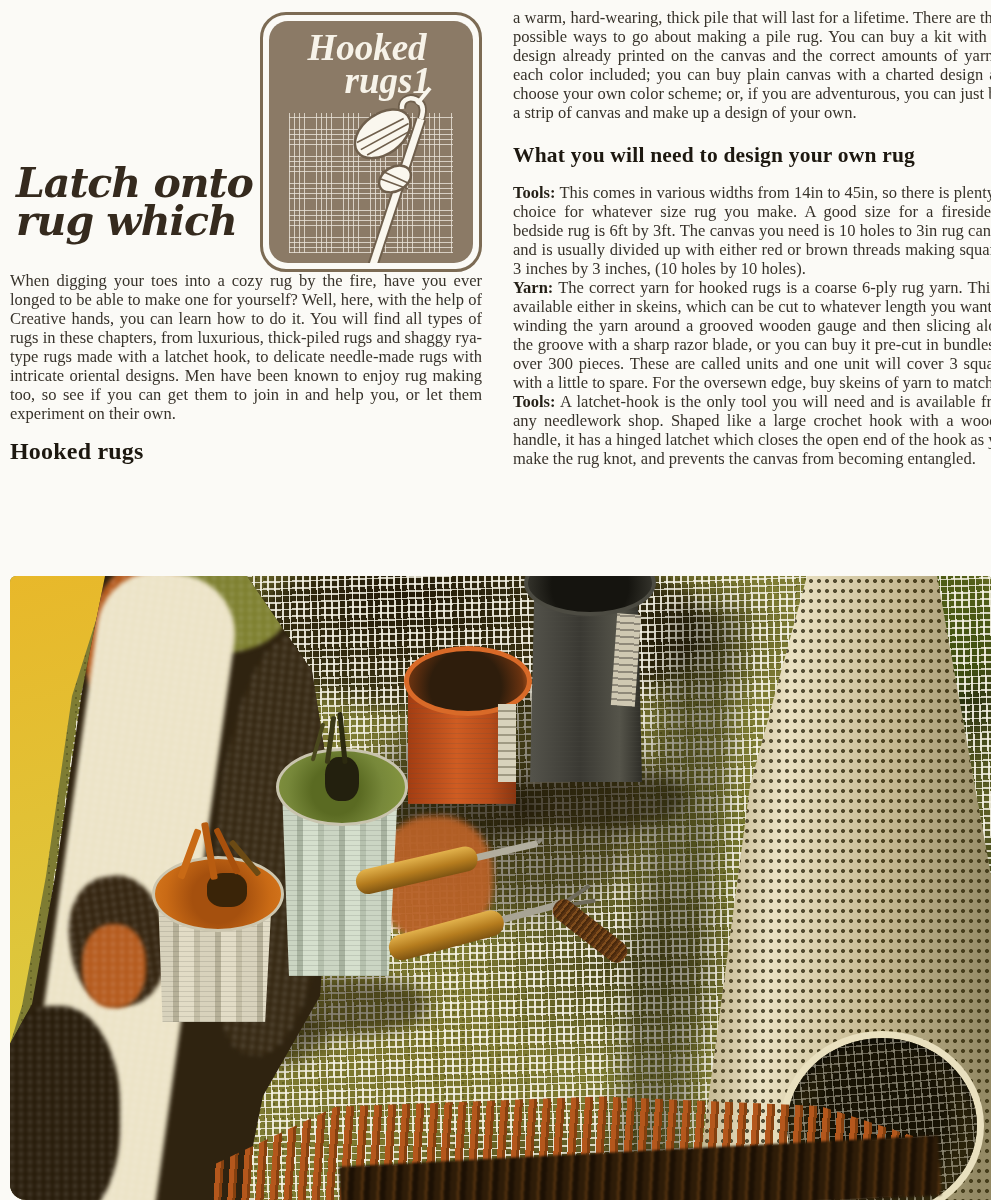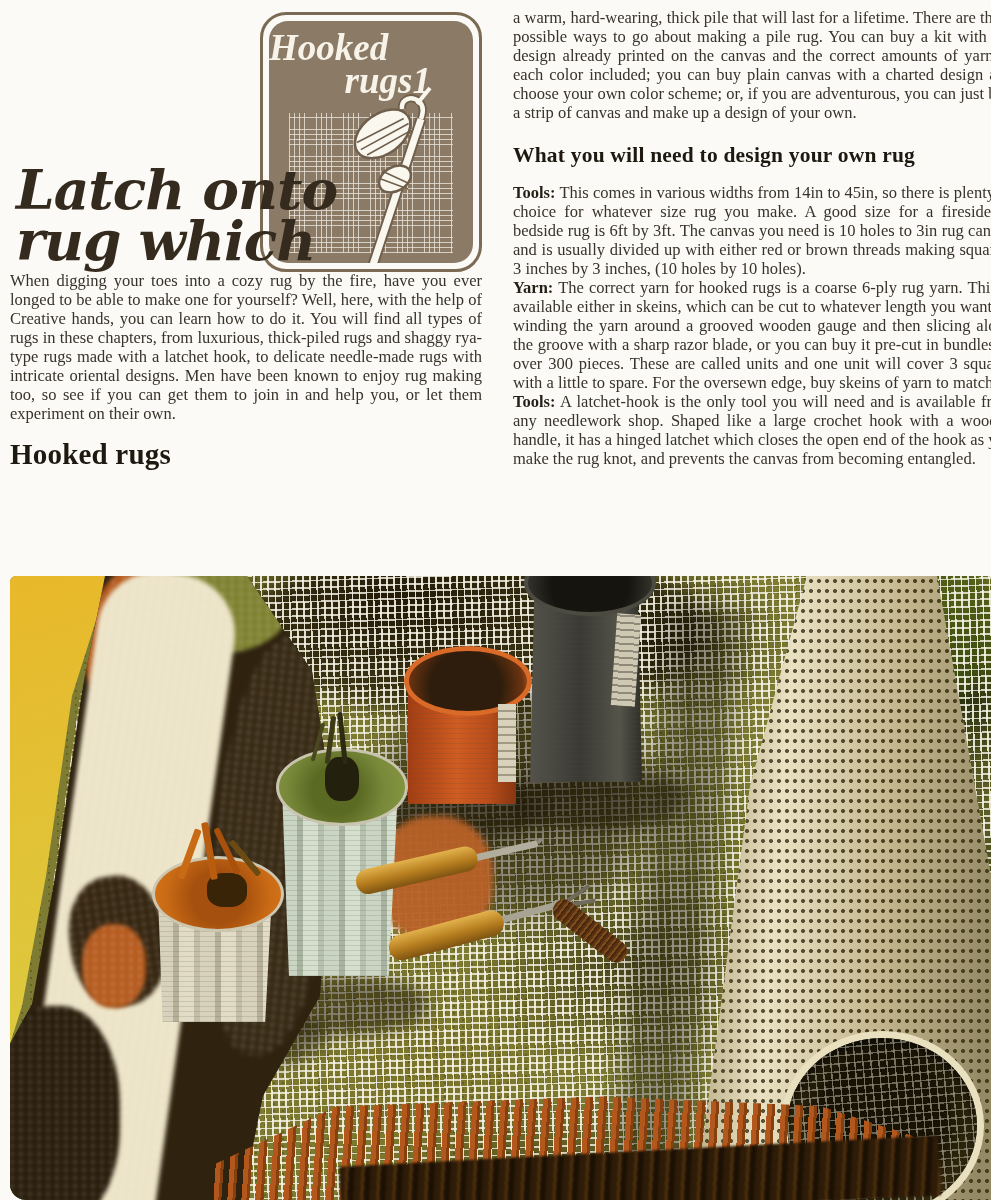--- a/index.html
+++ b/index.html
@@ -5,43 +5,43 @@
   html,body{margin:0;padding:0;background:#fbfaf6;}
   .page{position:relative;width:991px;height:1200px;background:#fbfaf6;overflow:hidden;
         font-family:"Liberation Serif",serif;color:#37322a;}
 
   
   .badge{position:absolute;left:260px;top:12px;width:222px;height:260px;box-sizing:border-box;
          border:3px solid #7c6b54;border-radius:26px;background:#fbfaf6;padding:6px;}
   .badge-inner{position:relative;width:100%;height:100%;background:#8b7a66;border-radius:19px;overflow:hidden;}
   .badge-title{position:absolute;top:8px;left:0;right:0;color:#f7f3e9;font-style:italic;
                font-size:37px;line-height:1.0;font-weight:bold;letter-spacing:0;}
-  .badge-line1{display:block;text-align:left;padding-right:8px;}
+  .badge-line1{display:block;text-align:center;padding-right:8px;}
   .badge-line2{display:flex;justify-content:flex-end;padding:0 42px 0 36px;margin-top:-4px;}
   .badge-grid{position:absolute;left:20px;right:20px;top:92px;bottom:10px;opacity:.85;
     background:
       repeating-linear-gradient(90deg,rgba(250,247,238,.8) 0 1px,transparent 1px 5px,
         rgba(250,247,238,.8) 5px 6px,transparent 6px 10px,
         rgba(250,247,238,.8) 10px 11px,transparent 11px 15px,
         rgba(250,247,238,.8) 15px 16px,transparent 16px 27px),
       repeating-linear-gradient(0deg,rgba(250,247,238,.8) 0 1px,transparent 1px 5px,
         rgba(250,247,238,.8) 5px 6px,transparent 6px 10px,
         rgba(250,247,238,.8) 10px 11px,transparent 11px 15px,
         rgba(250,247,238,.8) 15px 16px,transparent 16px 27px);}
   .badge-art{position:absolute;inset:0;}
 
   
   .main-title{position:absolute;left:16px;top:164px;margin:0;font-family:"DejaVu Serif",serif;
-              font-style:italic;font-weight:600;font-size:55px;line-height:.93;color:#352a1e;
+              font-style:italic;font-weight:600;font-size:41px;line-height:.93;color:#352a1e;
               letter-spacing:-1px;}
 
   
   .body-text{margin:0;font-size:16.5px;line-height:19px;text-align:justify;}
   .col-left{position:absolute;left:10px;top:271px;width:472px;}
-  .col-left h2{margin:15px 0 17px 0;font-size:29px;color:#1d1810;letter-spacing:.2px;}
+  .col-left h2{margin:15px 0 17px 0;font-size:24px;color:#1d1810;letter-spacing:.2px;}
   .col-right{position:absolute;left:513px;top:8px;width:500px;}
   .col-right h2{margin:21px 0 15px 0;font-size:21.5px;color:#1d1810;letter-spacing:.2px;}
   .body-text b{color:#241f16;}
 
   
   .photo{position:absolute;left:10px;top:576px;width:981px;height:624px;overflow:hidden;
          border-radius:6px 4px 0 16px;background:#7e7c33;}
   .ph-base{position:absolute;inset:0;
     background-image:
       radial-gradient(300px 150px at 40% 4%,rgba(35,25,8,.85),transparent 70%),

